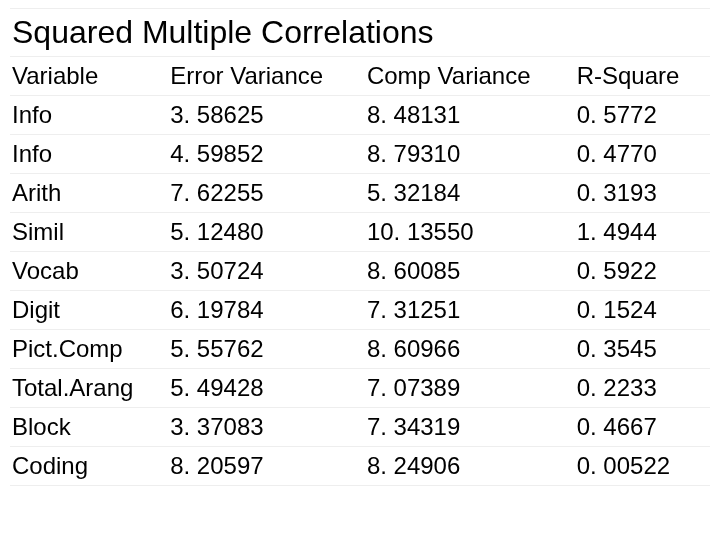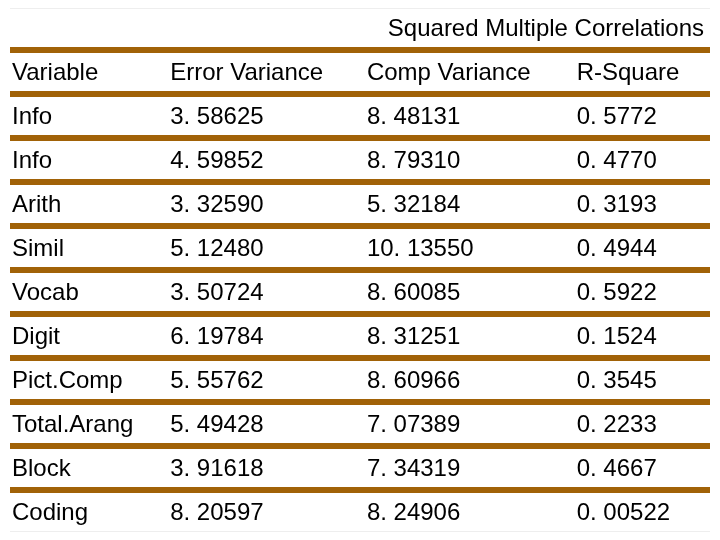--- a/index.html
+++ b/index.html
@@ -11,31 +11,30 @@
     background: #fff;
     width: 720px;
     box-sizing: border-box;
   }
   table {
     border-collapse: collapse;
     width: 100%;
   }
   td {
     padding: 5px 6px 5px 2px;
-    border-top: 6px solid #a16207;
+    border-top: 1px solid #a16207;
     border-bottom: 1px solid #eee;
     vertical-align: top;
     white-space: nowrap;
   }
   tr:first-child td {
     border-top: 1px solid #eee;
   }
   .title-cell {
-    font-size: 24px;
-    text-align: right;
+    font-size: 32px;
   }
 </style>
 </head>
 <body>
 
 <table>
   <tbody>
       <tr>
     <td class="title-cell" colspan="4">Squared Multiple Correlations</td>
   </tr>
@@ -52,57 +51,57 @@
     <td>0. 5772</td>
   </tr>
   <tr>
     <td>Info</td>
     <td>4. 59852</td>
     <td>8. 79310</td>
     <td>0. 4770</td>
   </tr>
   <tr>
     <td>Arith</td>
-    <td>3. 32590</td>
+    <td>7. 62255</td>
     <td>5. 32184</td>
     <td>0. 3193</td>
   </tr>
   <tr>
     <td>Simil</td>
     <td>5. 12480</td>
     <td>10. 13550</td>
-    <td>0. 4944</td>
+    <td>1. 4944</td>
   </tr>
   <tr>
     <td>Vocab</td>
     <td>3. 50724</td>
     <td>8. 60085</td>
     <td>0. 5922</td>
   </tr>
   <tr>
     <td>Digit</td>
     <td>6. 19784</td>
-    <td>8. 31251</td>
+    <td>7. 31251</td>
     <td>0. 1524</td>
   </tr>
   <tr>
     <td>Pict.Comp</td>
     <td>5. 55762</td>
     <td>8. 60966</td>
     <td>0. 3545</td>
   </tr>
   <tr>
     <td>Total.Arang</td>
     <td>5. 49428</td>
     <td>7. 07389</td>
     <td>0. 2233</td>
   </tr>
   <tr>
     <td>Block</td>
-    <td>3. 91618</td>
+    <td>3. 37083</td>
     <td>7. 34319</td>
     <td>0. 4667</td>
   </tr>
   <tr>
     <td>Coding</td>
     <td>8. 20597</td>
     <td>8. 24906</td>
     <td>0. 00522</td>
   </tr>
 </tbody>

